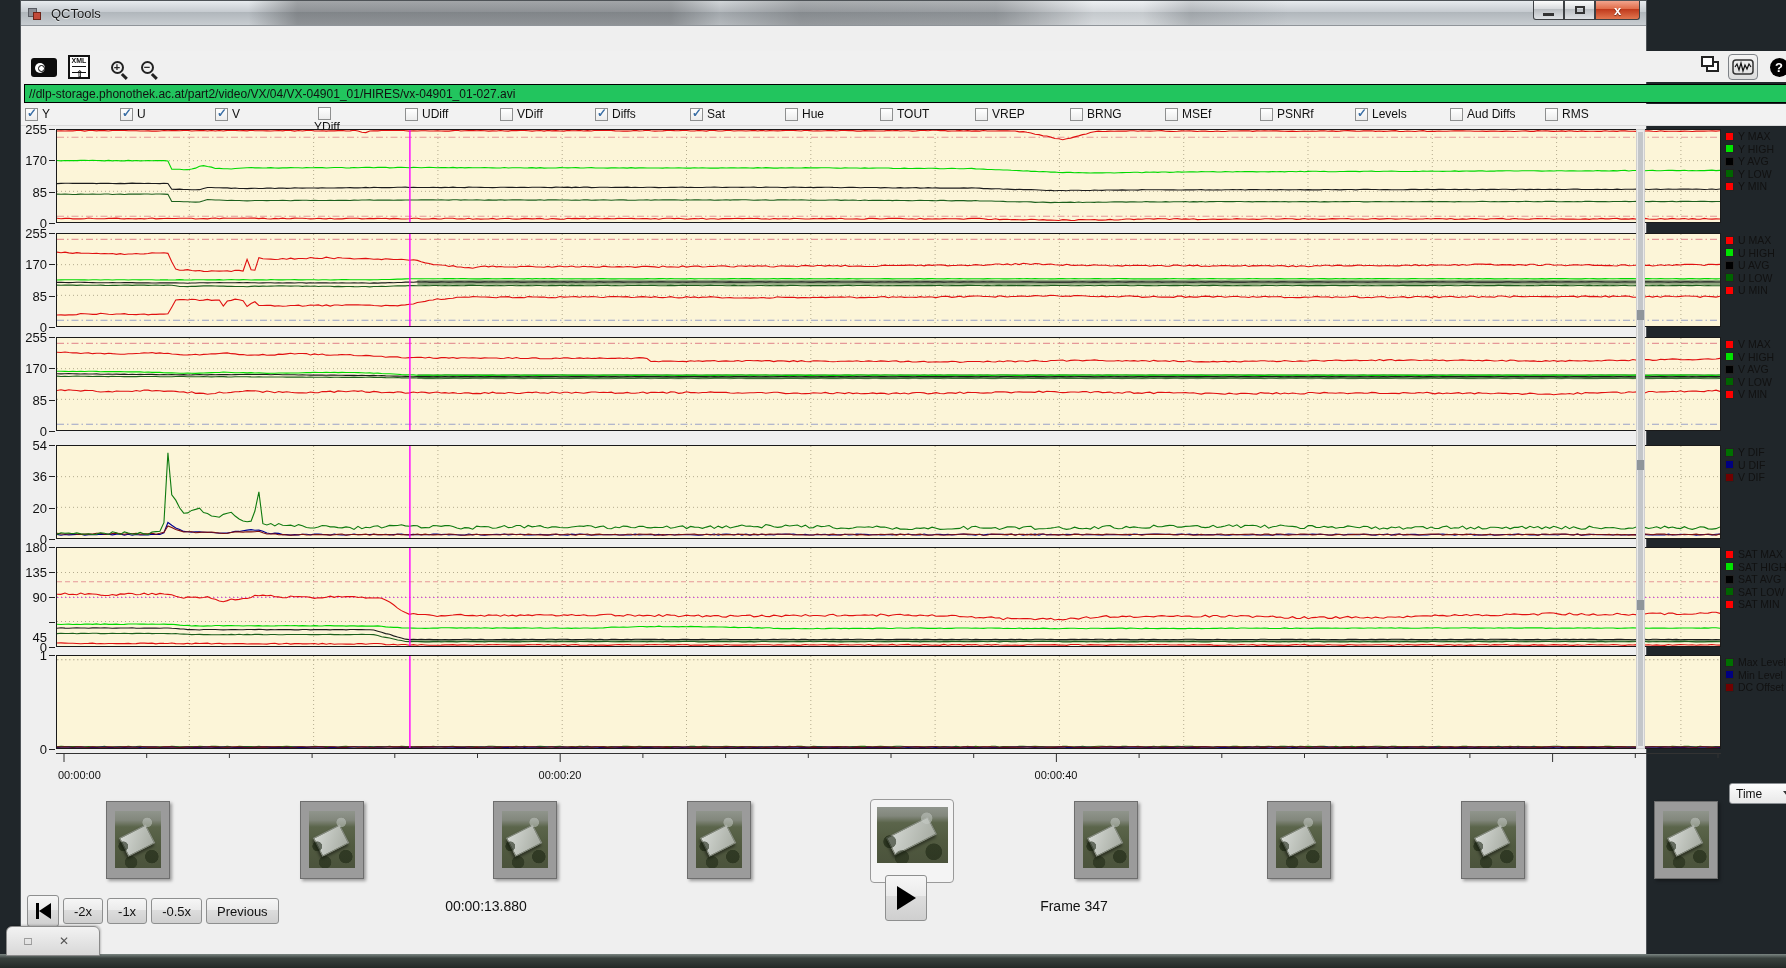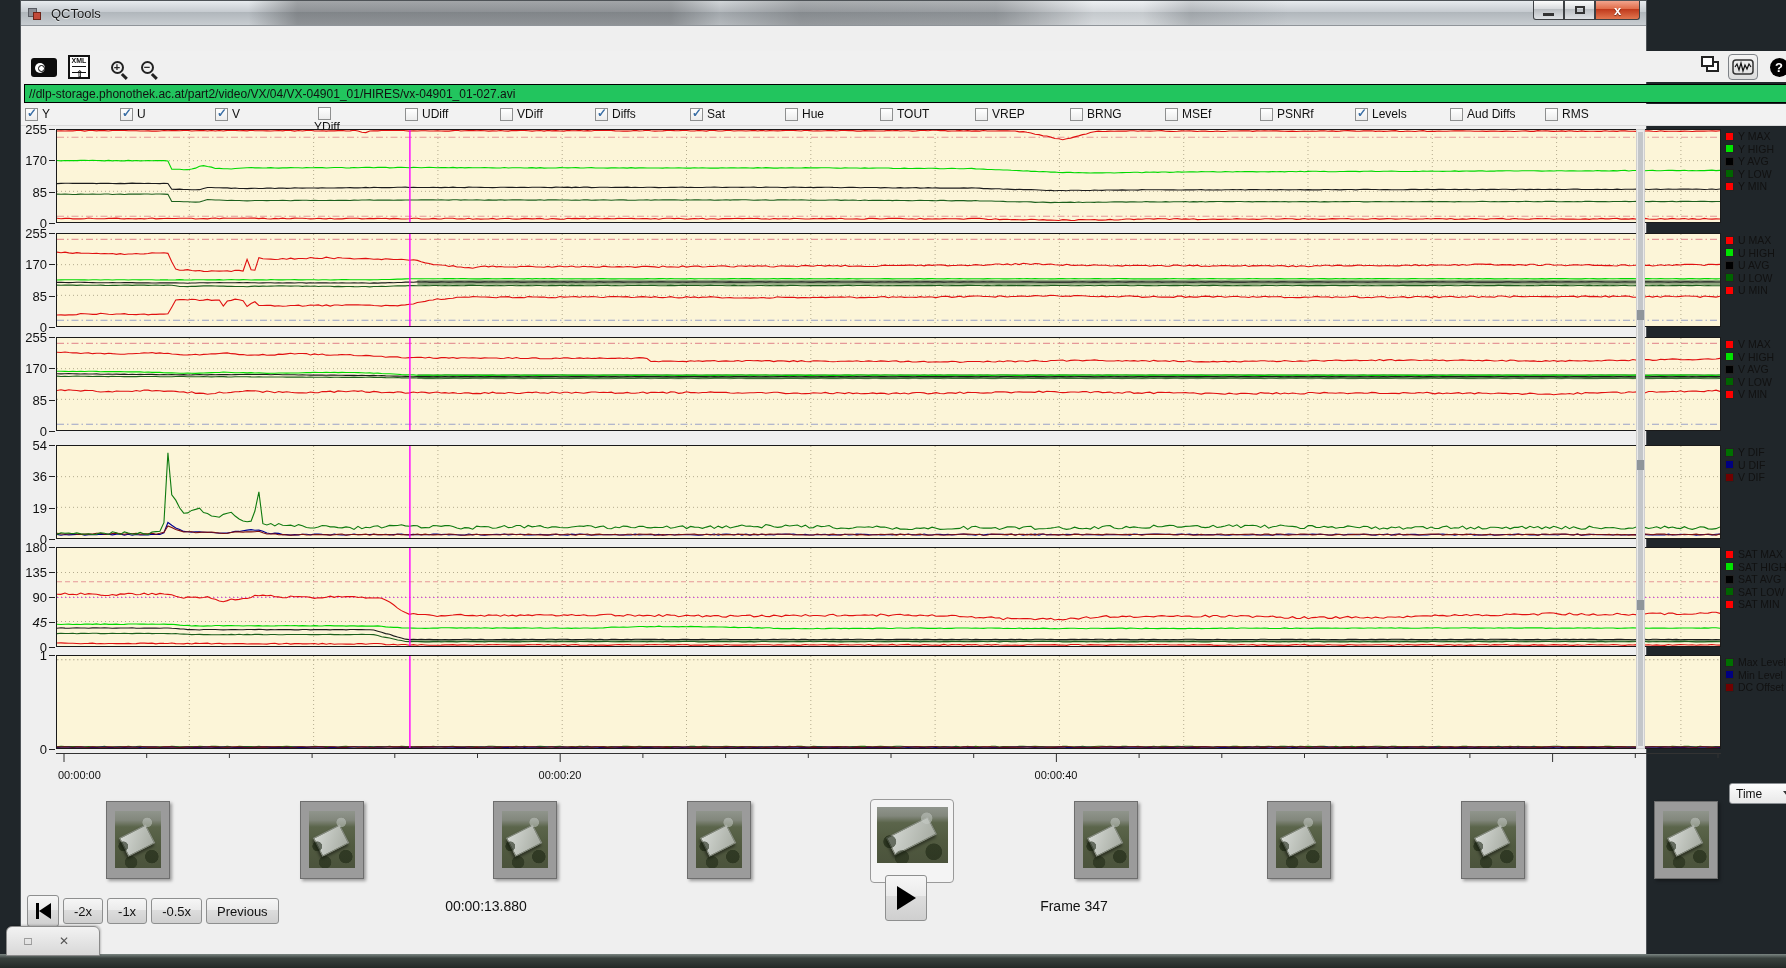--- a/index.html
+++ b/index.html
@@ -443,21 +443,21 @@
             <span>V MIN</span>
           </div>
         </div>
       </div>
       <div class="panel" style="top: 318px; height: 94px;">
         <div class="ycol">
           <div class="ytick" style="top: 0px;">54</div>
           <div class="ytickmark" style="top: 0px;"></div>
           <div class="ytick" style="top: 31.3333px;">36</div>
           <div class="ytickmark" style="top: 31.3333px;"></div>
-          <div class="ytick" style="top: 62.6667px;">19</div>
+          <div class="ytick" style="top: 62.6667px;">20</div>
           <div class="ytickmark" style="top: 62.6667px;"></div>
           <div class="ytick" style="top: 94px;">0</div>
           <div class="ytickmark" style="top: 94px;"></div>
         </div>
         <div class="plot">
           <svg viewBox="0 0 1000 100" preserveAspectRatio="none">
             <line x1="79.56600361663654" y1="0" x2="79.56600361663654" y2="100" stroke="#b3ab8e" stroke-width="1" vector-effect="non-scaling-stroke" stroke-dasharray="1 3"></line>
             <line x1="154.30982519590114" y1="0" x2="154.30982519590114" y2="100" stroke="#b3ab8e" stroke-width="1" vector-effect="non-scaling-stroke" stroke-dasharray="1 3"></line>
             <line x1="229.05364677516576" y1="0" x2="229.05364677516576" y2="100" stroke="#b3ab8e" stroke-width="1" vector-effect="non-scaling-stroke" stroke-dasharray="1 3"></line>
             <line x1="303.7974683544304" y1="0" x2="303.7974683544304" y2="100" stroke="#b3ab8e" stroke-width="1" vector-effect="non-scaling-stroke" stroke-dasharray="1 3"></line>
@@ -494,21 +494,21 @@
         </div>
       </div>
       <div class="panel" style="top: 420px; height: 100px;">
         <div class="ycol">
           <div class="ytick" style="top: 0px;">180</div>
           <div class="ytickmark" style="top: 0px;"></div>
           <div class="ytick" style="top: 25px;">135</div>
           <div class="ytickmark" style="top: 25px;"></div>
           <div class="ytick" style="top: 50px;">90</div>
           <div class="ytickmark" style="top: 50px;"></div>
-          <div class="ytick" style="top: 75px; font-style: italic;">45</div>
+          <div class="ytick" style="top: 90px;">45</div>
           <div class="ytickmark" style="top: 75px;"></div>
           <div class="ytick" style="top: 100px;">0</div>
           <div class="ytickmark" style="top: 100px;"></div>
         </div>
         <div class="plot">
           <svg viewBox="0 0 1000 100" preserveAspectRatio="none">
             <line x1="79.56600361663654" y1="0" x2="79.56600361663654" y2="100" stroke="#b3ab8e" stroke-width="1" vector-effect="non-scaling-stroke" stroke-dasharray="1 3"></line>
             <line x1="154.30982519590114" y1="0" x2="154.30982519590114" y2="100" stroke="#b3ab8e" stroke-width="1" vector-effect="non-scaling-stroke" stroke-dasharray="1 3"></line>
             <line x1="229.05364677516576" y1="0" x2="229.05364677516576" y2="100" stroke="#b3ab8e" stroke-width="1" vector-effect="non-scaling-stroke" stroke-dasharray="1 3"></line>
             <line x1="303.7974683544304" y1="0" x2="303.7974683544304" y2="100" stroke="#b3ab8e" stroke-width="1" vector-effect="non-scaling-stroke" stroke-dasharray="1 3"></line>

